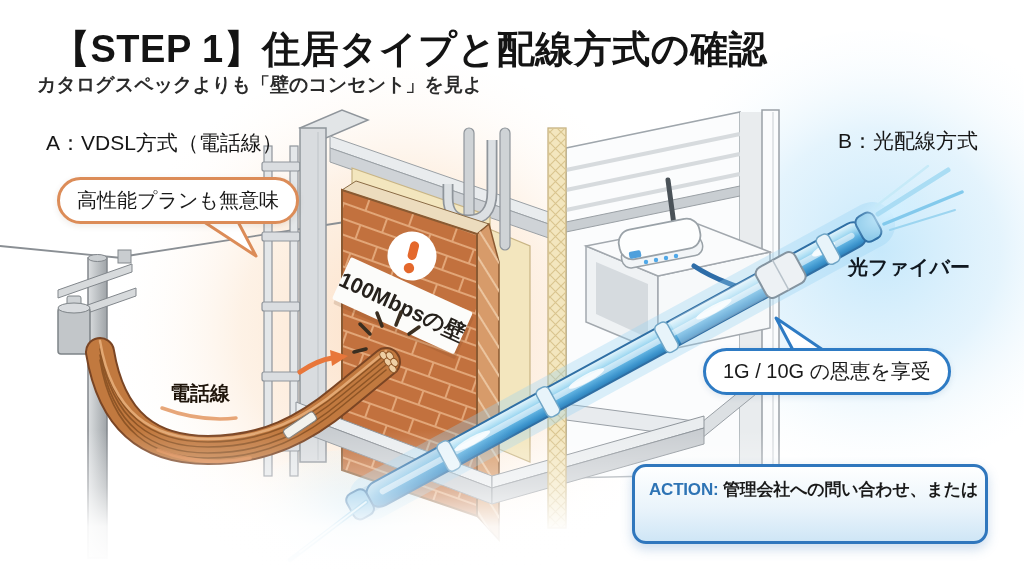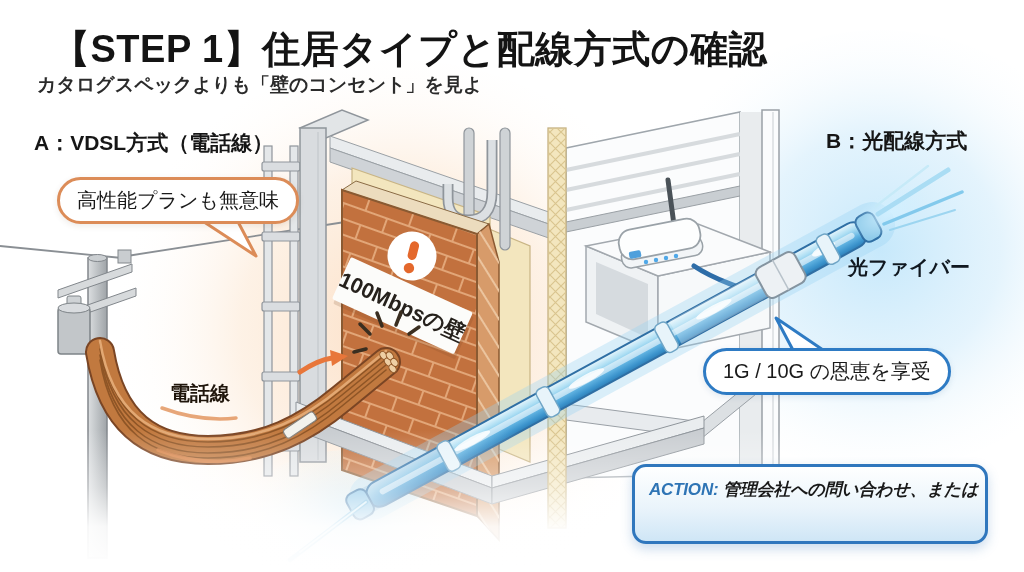--- a/index.html
+++ b/index.html
@@ -6,21 +6,21 @@
   body{
     width:1024px;height:572px;position:relative;overflow:hidden;
     background:#ffffff;
     font-family:"Liberation Sans","DejaVu Sans",sans-serif;
     color:#171717;
   }
   #scene{position:absolute;left:0;top:0;width:1024px;height:572px;}
   .overlay{position:absolute;white-space:nowrap;}
   .title{left:52px;top:24px;font-size:38px;font-weight:800;letter-spacing:.5px;color:#141414;}
   .subtitle{left:37px;top:72px;font-size:19px;font-weight:600;color:#2b2b2b;text-align:right;}
-  .type-label{font-size:21px;font-weight:700;color:#161616;}
+  .type-label{font-size:21px;font-weight:400;color:#161616;margin-left:12px;}
   .label-a{left:34px;top:129px;}
   .label-b{left:826px;top:127px;}
   .part-label{font-size:20px;font-weight:800;color:#20160c;}
   .phone-label{left:170px;top:380px;}
   .fiber-label{left:848px;top:254px;color:#101820;}
   .bubble{
     background:#fff;border:3px solid;border-radius:28px;
     padding:7px 17px;font-size:20px;font-weight:400;color:#1a1a1a;
     box-shadow:0 2px 6px rgba(90,60,30,.10);
     text-align:center;
@@ -28,21 +28,21 @@
   .bubble-left{left:57px;top:177px;}
   .bubble-right{left:703px;top:348px;box-shadow:0 2px 6px rgba(40,90,140,.12);}
   .action-box{
     left:632px;top:464px;width:356px;height:80px;box-sizing:border-box;
     border:3.5px solid #3077BD;border-radius:14px;
     background:linear-gradient(180deg,#feffff 0%,#eaf4fb 55%,#cfe6f6 100%);
     padding:10px 12px 8px 14px;
     font-size:17px;font-weight:800;line-height:1.5;letter-spacing:-.2px;color:#191919;
     box-shadow:0 5px 12px rgba(70,130,190,.28);
   }
-  .action-line{white-space:nowrap;font-style:italic;}
+  .action-line{white-space:nowrap;}
   .action-prefix{font-weight:800;}
 </style>
 </head>
 <body>
 
 <svg id="scene" viewBox="0 0 1024 572" xmlns="http://www.w3.org/2000/svg">
   <defs>
     <pattern id="brick" width="46" height="30" patternUnits="userSpaceOnUse" patternTransform="rotate(19.6)">
       <rect width="46" height="30" fill="#C2713E"></rect>
       <path d="M0,1 H46 M0,16 H46" stroke="#E2A678" stroke-width="2" fill="none"></path>

